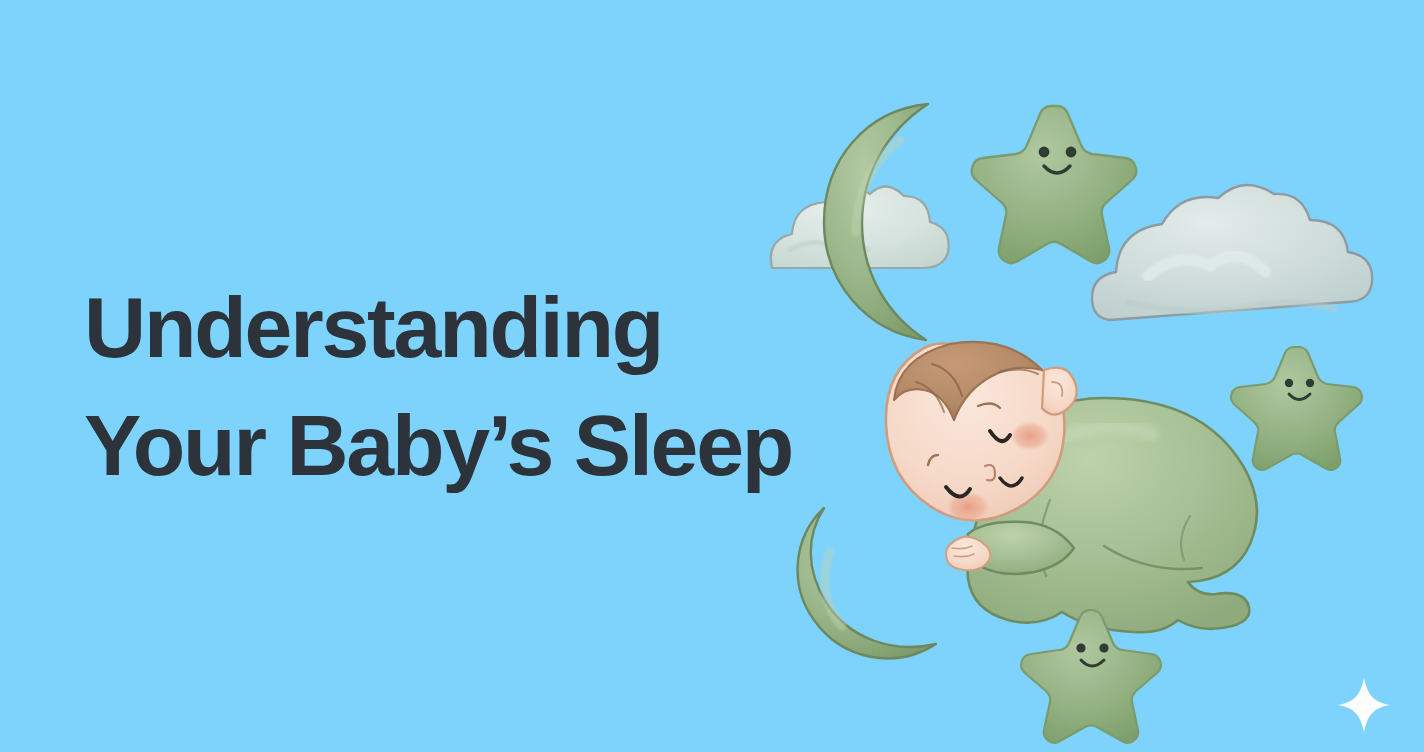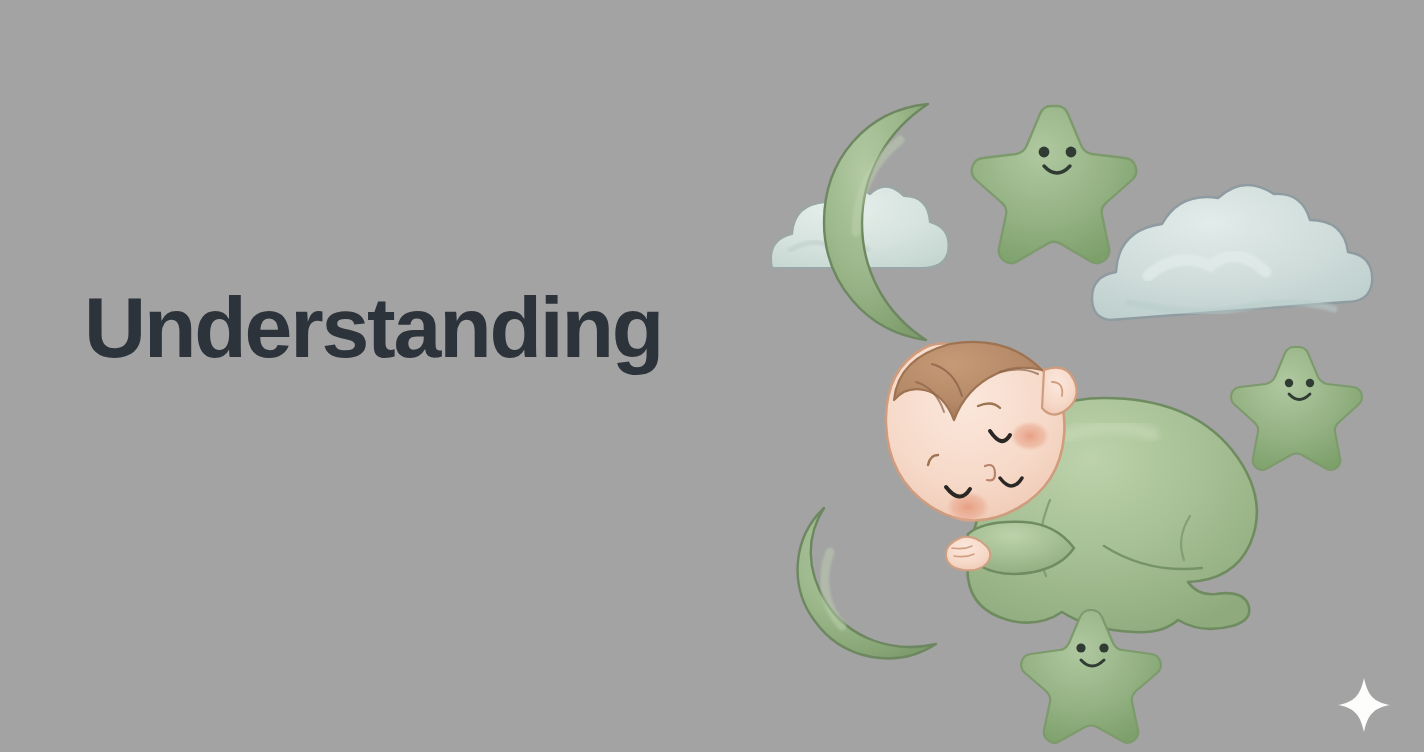--- a/index.html
+++ b/index.html
@@ -6,21 +6,21 @@
   html, body {
     margin: 0;
     padding: 0;
     background: #f2f2f0;
   }
   #banner {
     position: relative;
     width: 1424px;
     height: 752px;
     overflow: hidden;
-    background: #a3a3a3;
+    background: #7dd3fc;
     font-family: "Liberation Sans", sans-serif;
   }
 
   
   .title-block {
     position: absolute;
     left: 84px;
     top: 268px;
     width: 760px;
   }
@@ -267,15 +267,16 @@
                  c4 18 10 24 26 27
                  c-16 3 -22 9 -26 27
                  c-4 -18 -10 -24 -26 -27
                  c16 -3 22 -9 26 -27 z" fill="#fdfdfc"></path>
       </g>
     </svg>
   </div>
 
   <div class="title-block">
     <span class="title-line">Understanding</span>
+    <span class="title-line">Your Baby’s Sleep</span>
   </div>
 
 </div>
 
 </body></html>

